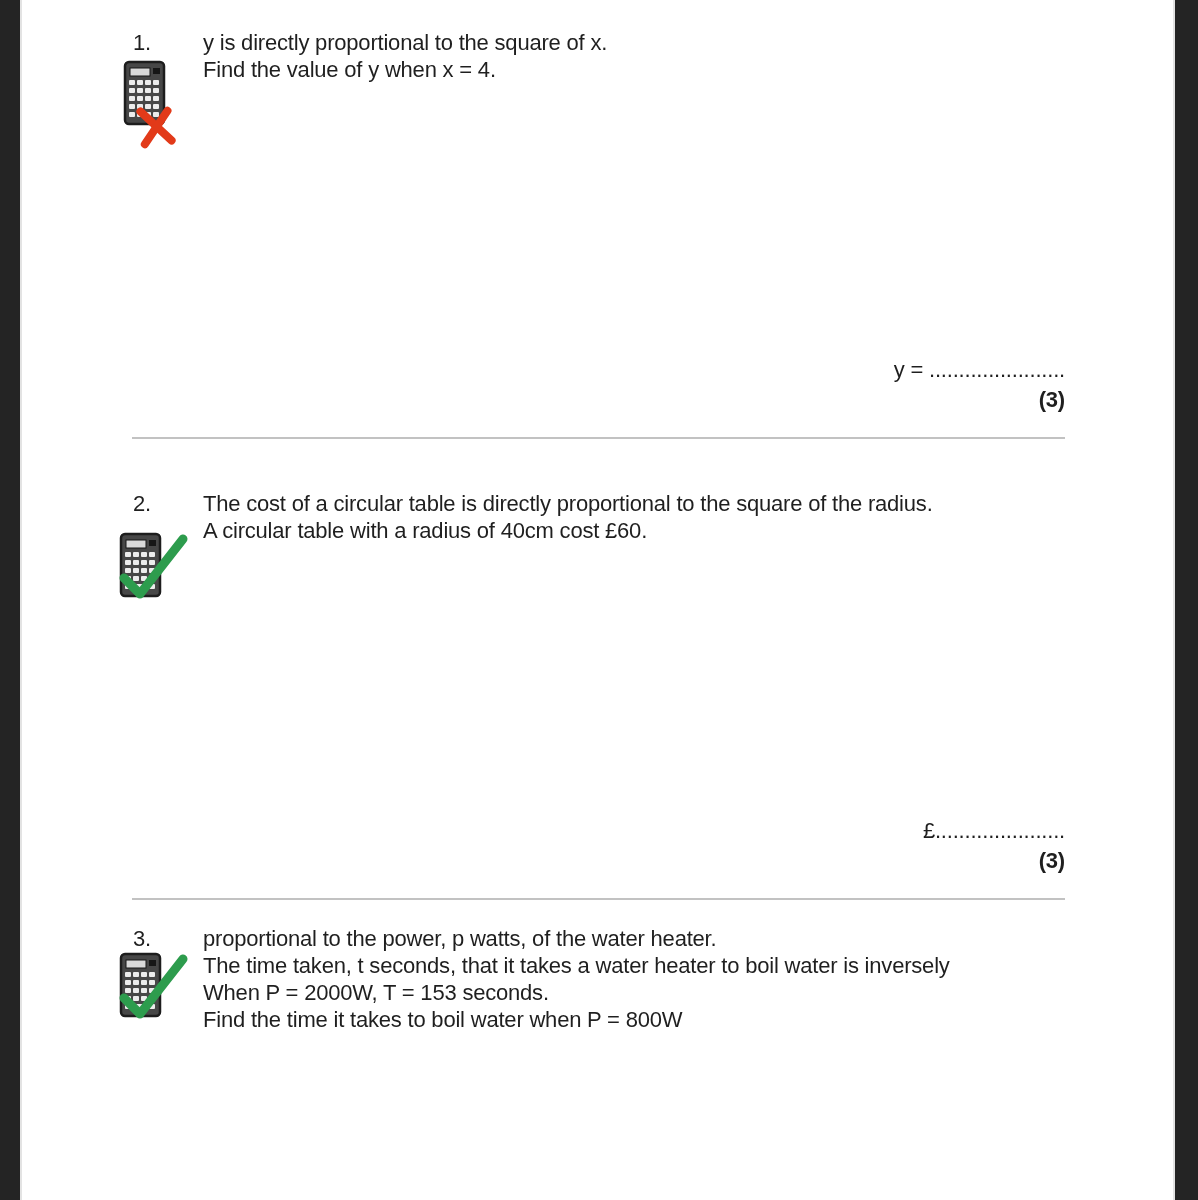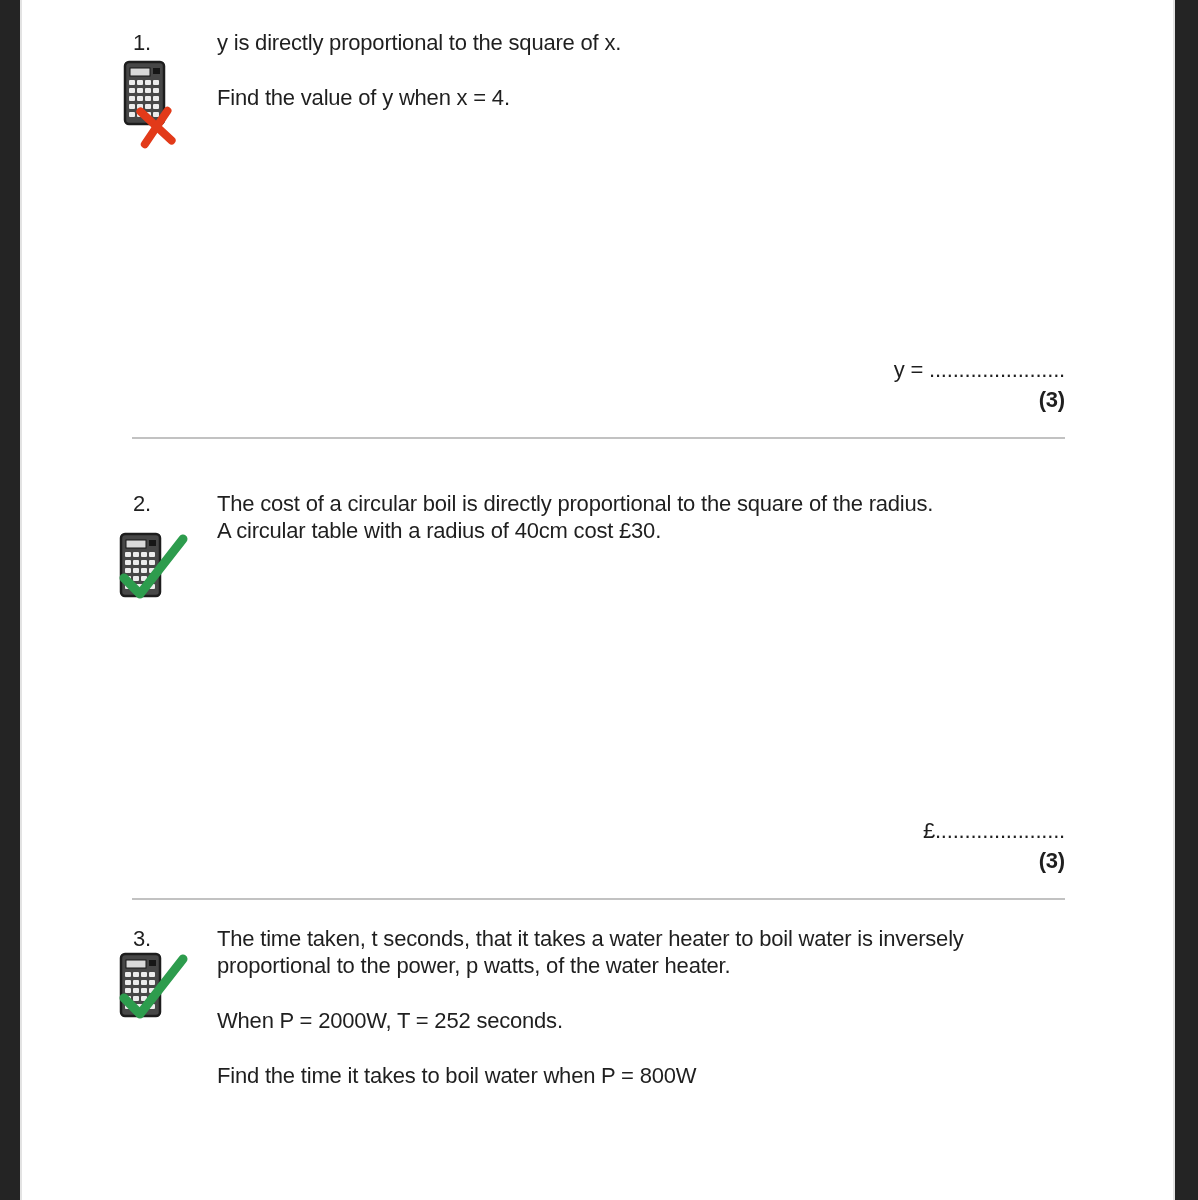--- a/index.html
+++ b/index.html
@@ -21,26 +21,26 @@
 
   .question { position: absolute; }
   .qnum {
     position: absolute;
     left: 133px;
     font-size: 22px; line-height: 27px;
     letter-spacing: -0.2px;
   }
   .qbody {
     position: absolute;
-    left: 217px; width: 880px;
+    left: 203px; width: 880px;
     font-size: 22px; line-height: 27px;
     letter-spacing: -0.2px;
   }
   .qbody .line { white-space: nowrap; }
-  .qbody .spaced { margin-top: 28px; }
+  .qbody .spaced { }
 
   .calc-icon { position: absolute; }
 
   .answer-block {
     position: absolute;
     right: 133px;
     text-align: right;
     font-size: 22px; line-height: 27px;
     letter-spacing: -0.2px;
   }
@@ -114,22 +114,22 @@
 <div class="answer-block a1">
   <div class="answer-line">y = .......................</div>
   <div class="answer-marks">(3)</div>
 </div>
 
 <div class="divider d1"></div>
 
 <section class="question q2">
   <div class="qnum">2.</div>
   <div class="qbody">
-    <div class="line">The cost of a circular boil is directly proportional to the square of the radius.</div>
-    <div class="line">A circular table with a radius of 40cm cost £30.</div>
+    <div class="line">The cost of a circular table is directly proportional to the square of the radius.</div>
+    <div class="line">A circular table with a radius of 40cm cost £60.</div>
   </div>
 </section>
 
 <svg class="calc-icon icon2" width="80" height="96" viewBox="0 0 80 96">
   <rect x="9" y="4" width="39" height="62" rx="4" fill="#474747" stroke="#1d1d1d" stroke-width="2.5"></rect>
   <rect x="14" y="10" width="20" height="8" fill="#d9d9d9" stroke="#161616" stroke-width="1"></rect>
   <rect x="37" y="10" width="7" height="6" fill="#161616"></rect>
   <g fill="#ececec">
     <rect x="13" y="22" width="6" height="5" rx="1"></rect>
       <rect x="21" y="22" width="6" height="5" rx="1"></rect>
@@ -157,23 +157,23 @@
 <div class="answer-block a2">
   <div class="answer-line">£......................</div>
   <div class="answer-marks">(3)</div>
 </div>
 
 <div class="divider d2"></div>
 
 <section class="question q3">
   <div class="qnum">3.</div>
   <div class="qbody">
+    <div class="line">proportional to the power, p watts, of the water heater.</div>
     <div class="line">The time taken, t seconds, that it takes a water heater to boil water is inversely</div>
-    <div class="line">proportional to the power, p watts, of the water heater.</div>
-    <div class="line spaced">When P = 2000W, T = 252 seconds.</div>
+    <div class="line spaced">When P = 2000W, T = 153 seconds.</div>
     <div class="line spaced">Find the time it takes to boil water when P = 800W</div>
   </div>
 </section>
 
 <svg class="calc-icon icon3" width="80" height="96" viewBox="0 0 80 96">
   <rect x="9" y="4" width="39" height="62" rx="4" fill="#474747" stroke="#1d1d1d" stroke-width="2.5"></rect>
   <rect x="14" y="10" width="20" height="8" fill="#d9d9d9" stroke="#161616" stroke-width="1"></rect>
   <rect x="37" y="10" width="7" height="6" fill="#161616"></rect>
   <g fill="#ececec">
     <rect x="13" y="22" width="6" height="5" rx="1"></rect>

